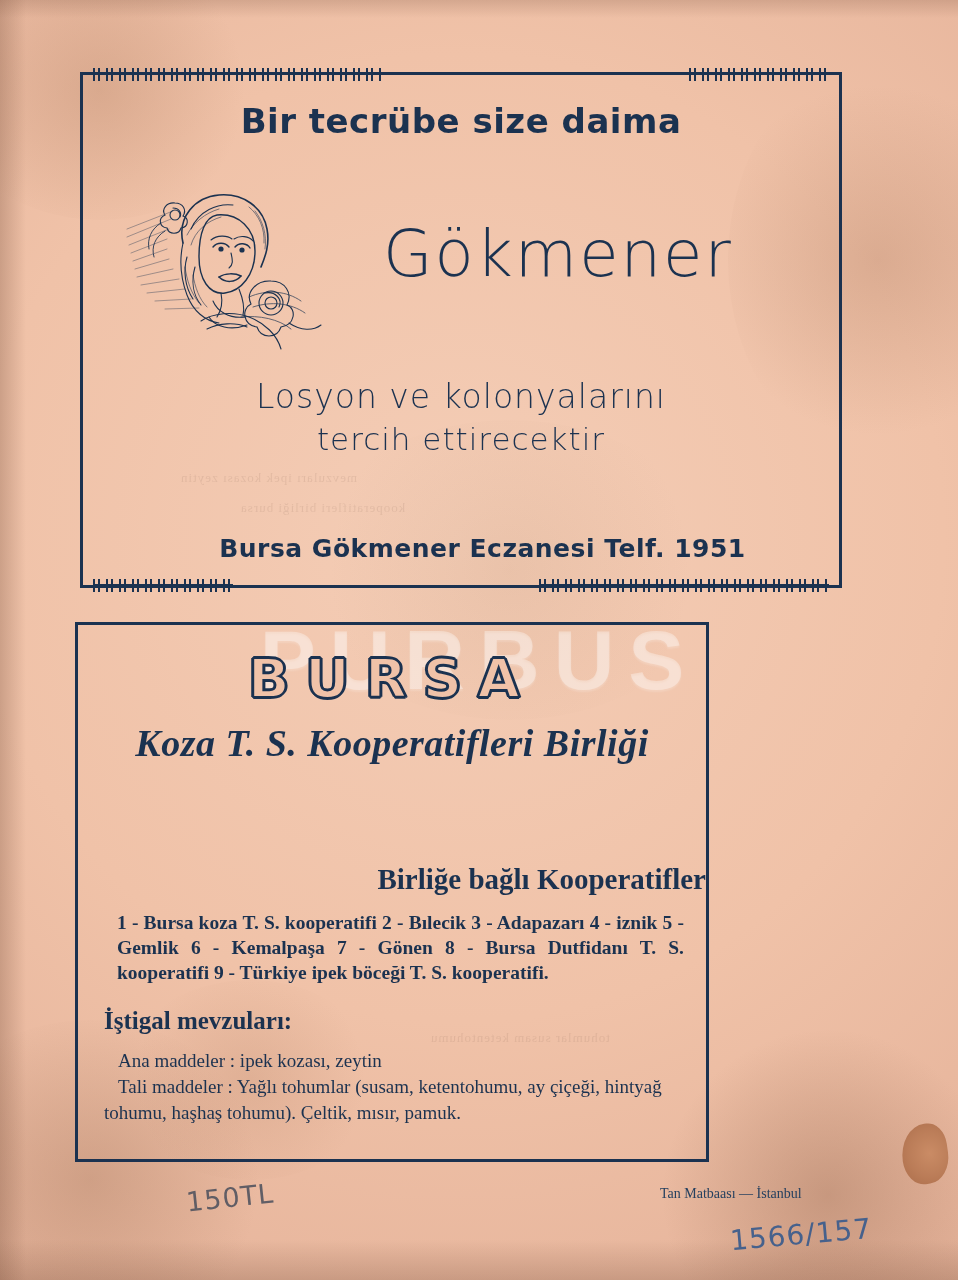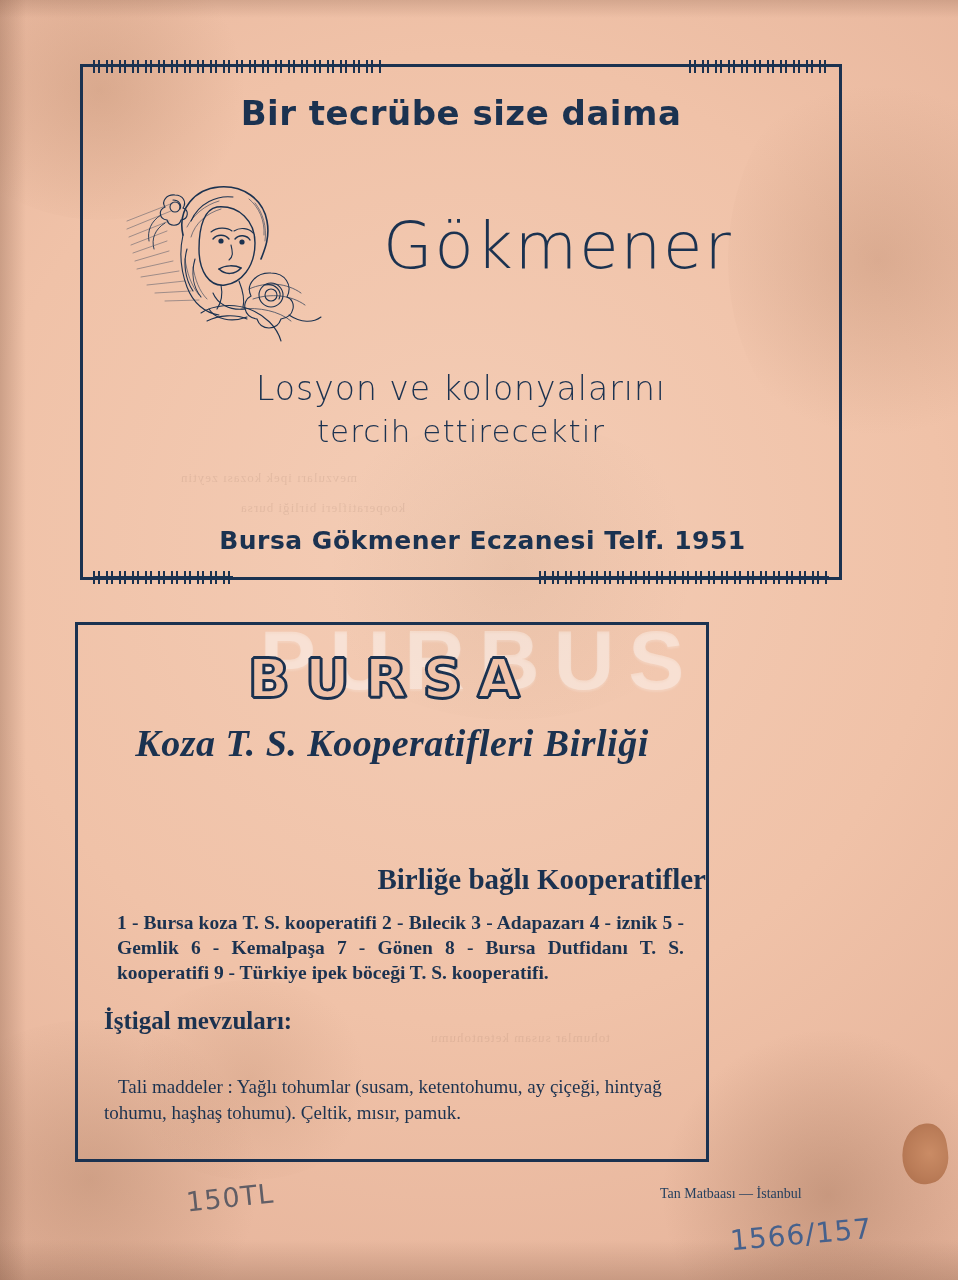--- a/index.html
+++ b/index.html
@@ -96,21 +96,21 @@
     white-space: nowrap;
   }
 
   
   .adbox {
     position: absolute;
     border: 3px solid #1b3250;
     box-sizing: border-box;
     background: transparent;
   }
-  #ad-top { left: 80px; top: 64px; width: 762px; height: 516px; }
+  #ad-top { left: 80px; top: 72px; width: 762px; height: 516px; }
   #ad-bottom { left: 75px; top: 622px; width: 634px; height: 540px; }
 
   
   .greekkey {
     position: absolute;
     height: 13px;
     background:
       repeating-linear-gradient(90deg,
         #1b3250 0px, #1b3250 2px,
         transparent 2px, transparent 5px,
@@ -403,20 +403,21 @@
   </div>
 
   <div class="adbox" id="ad-bottom">
 
     <div id="bursa-word">BURSA</div>
     <div id="coop-sub">Koza T. S. Kooperatifleri Birliği</div>
     <div id="coop-head">Birliğe bağlı Kooperatifler</div>
     <div id="coop-list">1 - Bursa koza T. S. kooperatifi 2 - Bılecik 3 - Adapazarı 4 - iznik 5 - Gemlik 6 - Kemalpaşa 7 - Gönen 8 - Bursa Dutfidanı T. S. kooperatifi 9 - Türkiye ipek böceği T. S. kooperatifi.</div>
 
     <div id="subjects-head">İştigal mevzuları:</div>
+    <div class="subject-line" id="subj-1">Ana maddeler :   ipek kozası, zeytin</div>
     <div class="subject-line" id="subj-2">Tali maddeler : Yağlı tohumlar (susam, ketentohumu, ay çiçeği, hintyağ</div>
     <div class="subject-line" id="subj-3">tohumu, haşhaş tohumu). Çeltik, mısır, pamuk.</div>
   </div>
 
   <div id="printer">Tan Matbaası — İstanbul</div>
 
   <div class="handwritten" id="hw-price">150TL</div>
   <div class="handwritten" id="hw-ref">1566/157</div>
 
   <div id="chip"></div>

